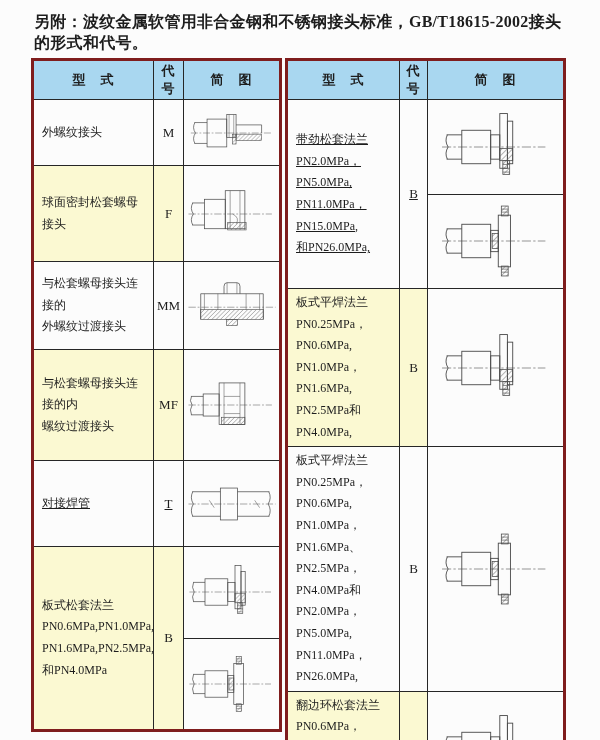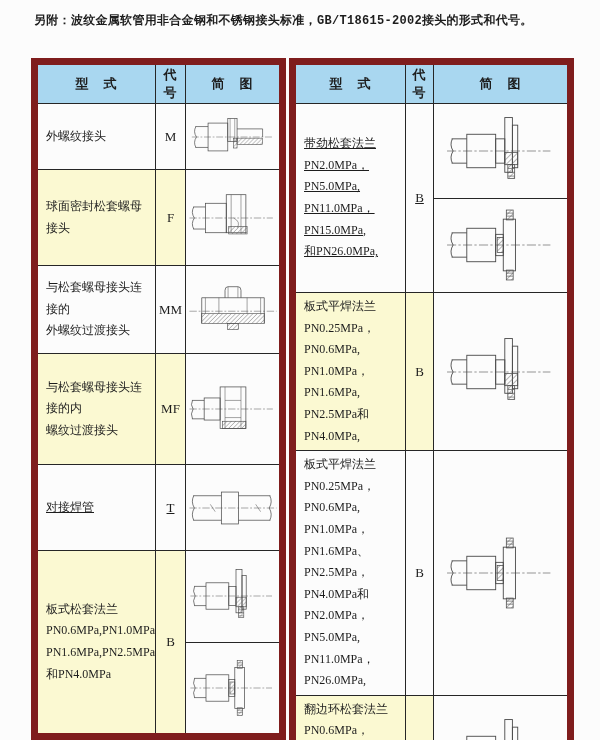--- a/index.html
+++ b/index.html
@@ -5,30 +5,30 @@
   html,body{margin:0;padding:0;}
   body{
     width:600px;height:740px;
     background:#fcfcfc;
     font-family:"Liberation Serif", serif;
     position:relative;
     color:#1d1d1d;
   }
   .title{
     position:absolute;top:12px;left:34px;width:540px;
-    font-family:Liberation Mono, monospace;
-    font-weight:bold;font-size:12px;letter-spacing:0.3px;
+    font-family:Liberation Serif, serif;
+    font-weight:bold;font-size:16px;letter-spacing:0.3px;
   }
   .tables{
     position:absolute;top:58px;left:31px;
     display:flex;gap:3px;align-items:flex-start;
   }
   table{
     border-collapse:collapse;table-layout:fixed;
-    border:7px solid #7f1d1d;
+    border:3px solid #7f1d1d;
   }
   td{
     border:1px solid #262626;
     vertical-align:middle;
     overflow:hidden;
   }
   td.hdr{
     background:#a9d7f0;
     text-align:center;font-weight:bold;font-size:13px;
     height:26px;letter-spacing:1px;

